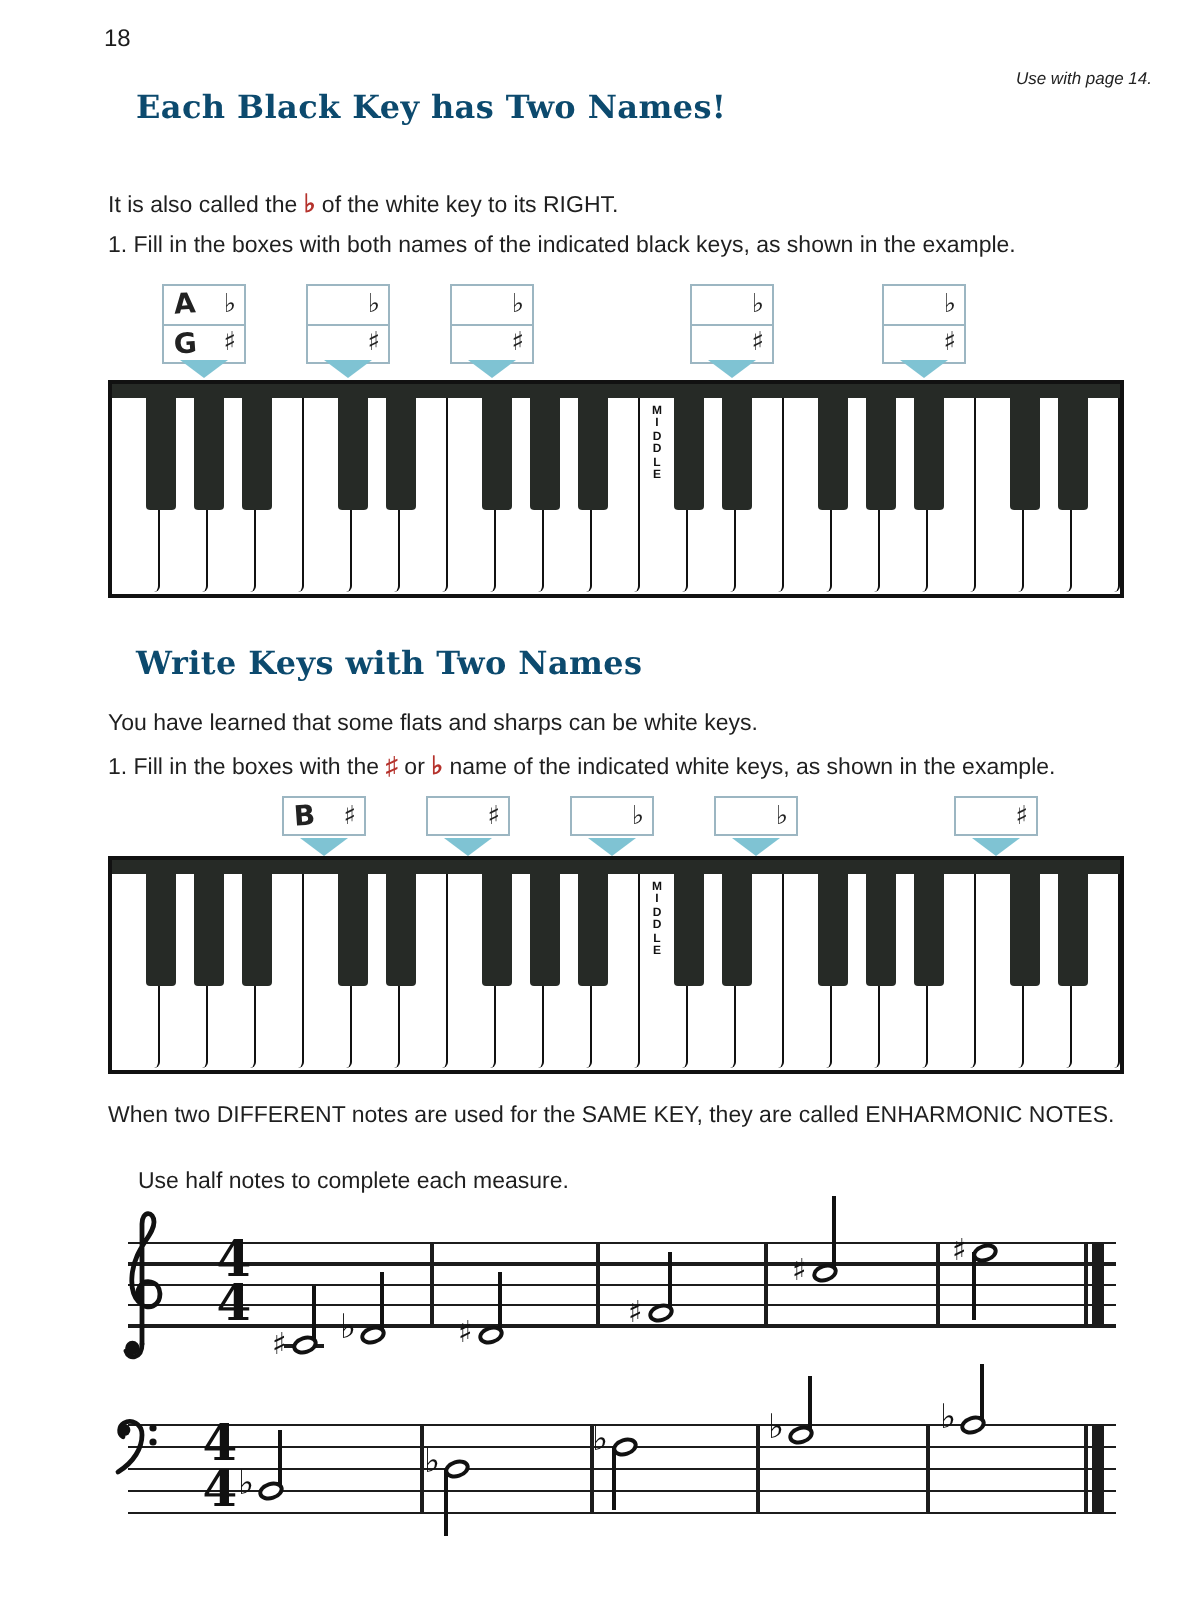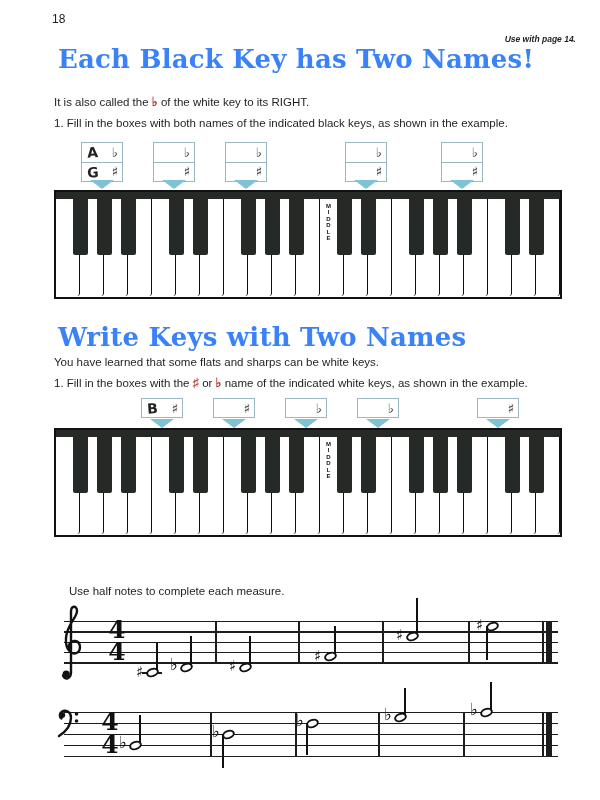--- a/index.html
+++ b/index.html
@@ -1,22 +1,22 @@
 <!DOCTYPE html>
 <html><head>
 <meta charset="utf-8">
 <style>
   html,body{margin:0;padding:0;background:#e8e8e8;}
   #page{position:relative;width:600px;height:800px;background:#ffffff;margin:0 auto;
         font-family:"Liberation Sans",sans-serif;color:#1c1c1c;overflow:hidden;}
   .abs{position:absolute;}
   .pagenum{left:52px;top:12px;font-size:12px;}
-  .usewith{right:24px;top:34px;font-size:8.5px;font-style:italic;font-weight:bold;color:#222;}
-  .sectitle{left:58px;font-family:"DejaVu Serif","Liberation Serif",serif;font-weight:bold;
-            font-size:26px;color:#3b82f6;letter-spacing:.2px;}
+  .usewith{right:24px;top:34px;font-size:8.5px;font-style:italic;font-weight:normal;color:#222;}
+  .sectitle{left:68px;font-family:"DejaVu Serif","Liberation Serif",serif;font-weight:bold;
+            font-size:16px;color:#0c4a6e;letter-spacing:.2px;}
   .body{left:54px;font-size:11.5px;color:#1f1f1f;}
   .red{color:#b5322c;font-weight:bold;font-size:12.5px;}
   
   .kb{position:absolute;left:54px;width:504px;height:105px;border:2px solid #111;background:#fff;}
   .kb-top{position:absolute;left:0;top:0;width:100%;height:7px;background:#262a26;z-index:3;}
   .wkey{position:absolute;top:0;height:104px;background:#fff;border-right:1.6px solid #111;
         border-radius:0 0 3px 3px;box-sizing:border-box;z-index:1;}
   .bkey{position:absolute;top:0;height:63px;background:#262a26;border-radius:0 0 2px 2px;z-index:2;}
   .midc{position:absolute;z-index:4;font-size:6px;font-weight:bold;line-height:6.4px;
         white-space:pre-line;text-align:center;color:#111;font-family:"Liberation Sans",sans-serif;}
@@ -61,20 +61,21 @@
   <div class="abs sectitle" style="top:322px;">Write Keys with Two Names</div>
   <div class="abs body" style="top:356px;">You have learned that some flats and sharps can be white keys.</div>
   <div class="abs body" style="top:375px;">
     <span>1.  Fill in the boxes with the</span>
     <span class="red">♯</span>
     <span>or</span>
     <span class="red">♭</span>
     <span>name of the indicated white keys, as shown in the example.</span>
   </div>
 
+  <div class="abs body" style="top:552px;">When two DIFFERENT notes are used for the SAME KEY, they are called ENHARMONIC NOTES.</div>
   <div class="abs body" style="top:585px;left:69px;">Use half notes to complete each measure.</div>
 
 <div class="kb" style="top: 190px;">
       <div class="wkey" style="left: 0px; width: 24px;"></div>
       <div class="wkey" style="left: 24px; width: 24px;"></div>
       <div class="wkey" style="left: 48px; width: 24px;"></div>
       <div class="wkey" style="left: 72px; width: 24px;"></div>
       <div class="wkey" style="left: 96px; width: 24px;"></div>
       <div class="wkey" style="left: 120px; width: 24px;"></div>
       <div class="wkey" style="left: 144px; width: 24px;"></div>

